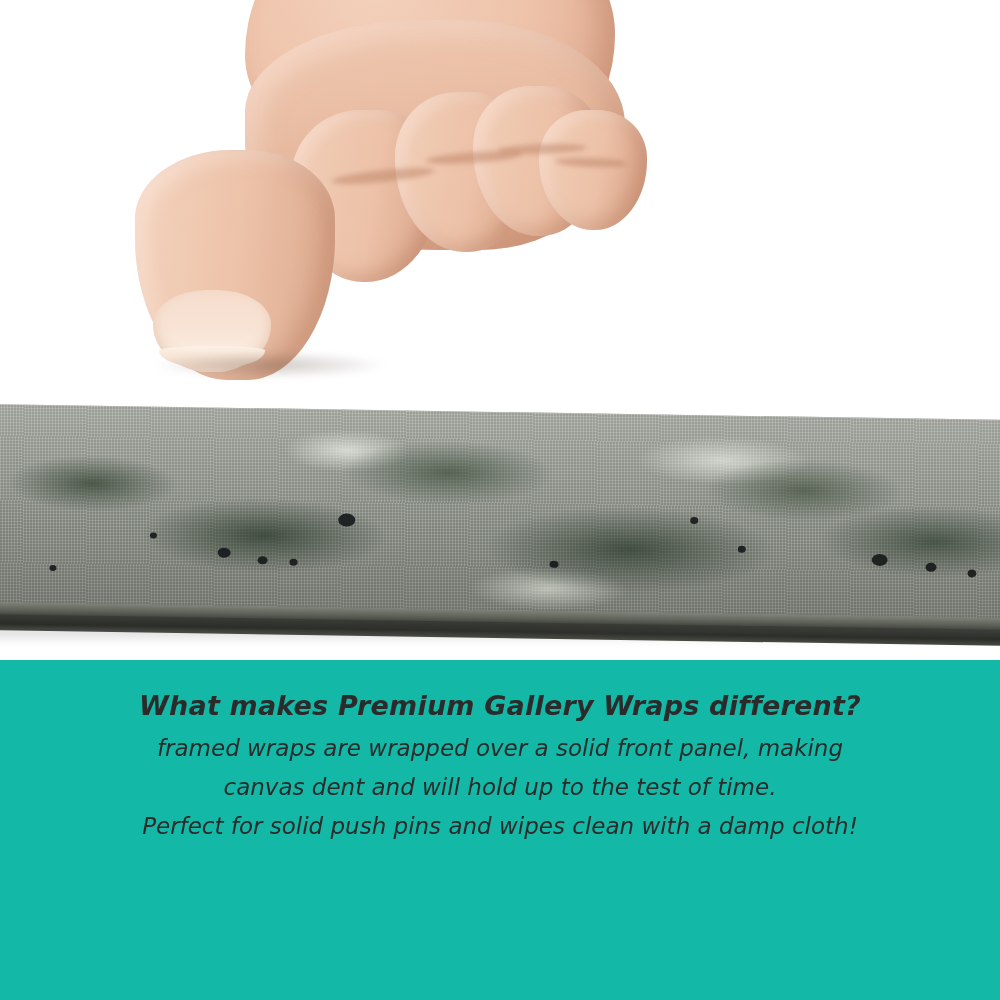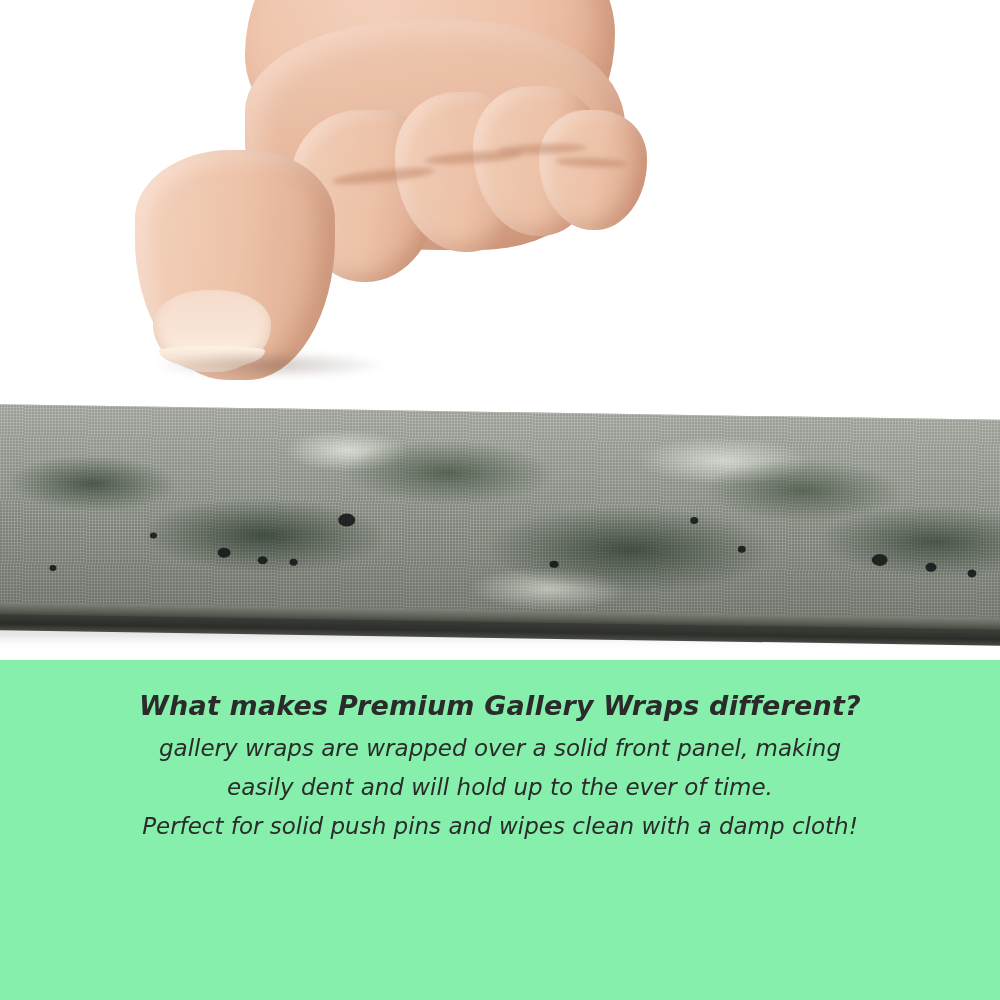--- a/index.html
+++ b/index.html
@@ -11,21 +11,21 @@
     width: 1000px;
     height: 1000px;
     font-family: "DejaVu Sans", sans-serif;
     overflow: hidden;
     position: relative;
   }
   .stage {
     position: relative;
     width: 1000px;
     height: 1000px;
-    background: #86efac;
+    background: #14b8a6;
     overflow: hidden;
   }
 
   
   .photo {
     position: absolute;
     left: 0;
     top: 0;
     width: 1000px;
     height: 660px;
@@ -254,19 +254,19 @@
       <div class="wrap-bevel"></div>
       <div class="wrap-edge"></div>
     </div>
 
     <div class="wrap-shadow"></div>
   </div>
 
   <div class="caption">
     <h2>What makes Premium Gallery Wraps different?</h2>
     <p>
-      <span class="line">gallery wraps are wrapped over a solid front panel, making</span>
-      <span class="line">easily dent and will hold up to the ever of time.</span>
+      <span class="line">framed wraps are wrapped over a solid front panel, making</span>
+      <span class="line">canvas dent and will hold up to the test of time.</span>
       <span class="line">Perfect for solid push pins and wipes clean with a damp cloth!</span>
     </p>
   </div>
 
 </div>
 
 </body></html>

